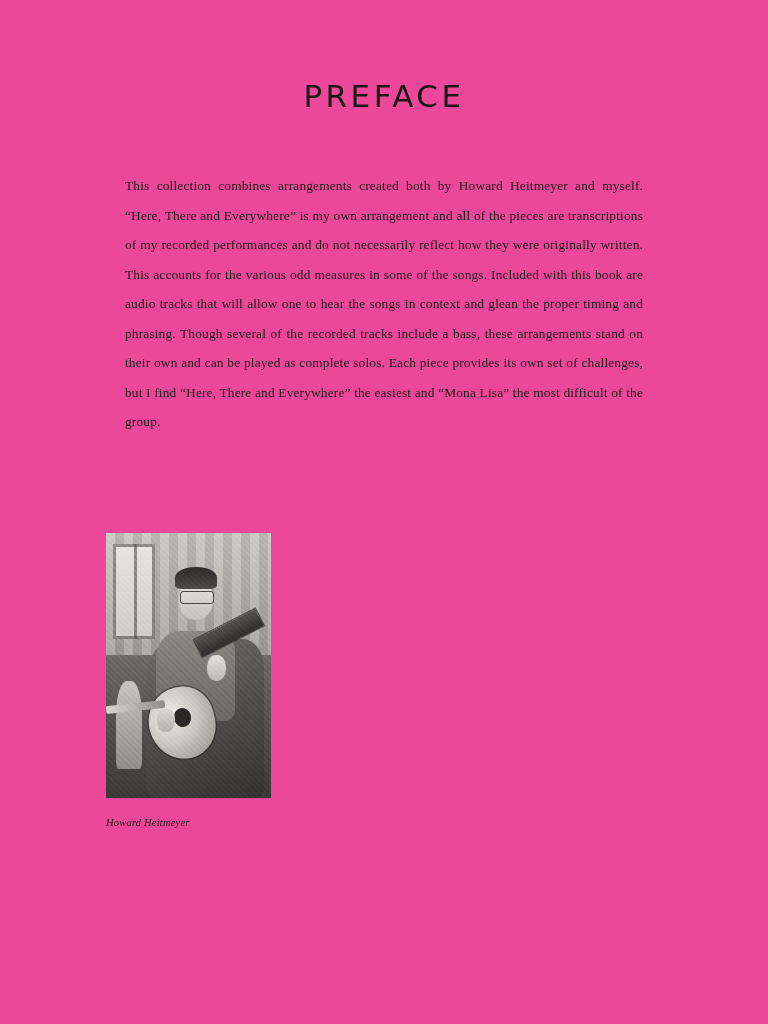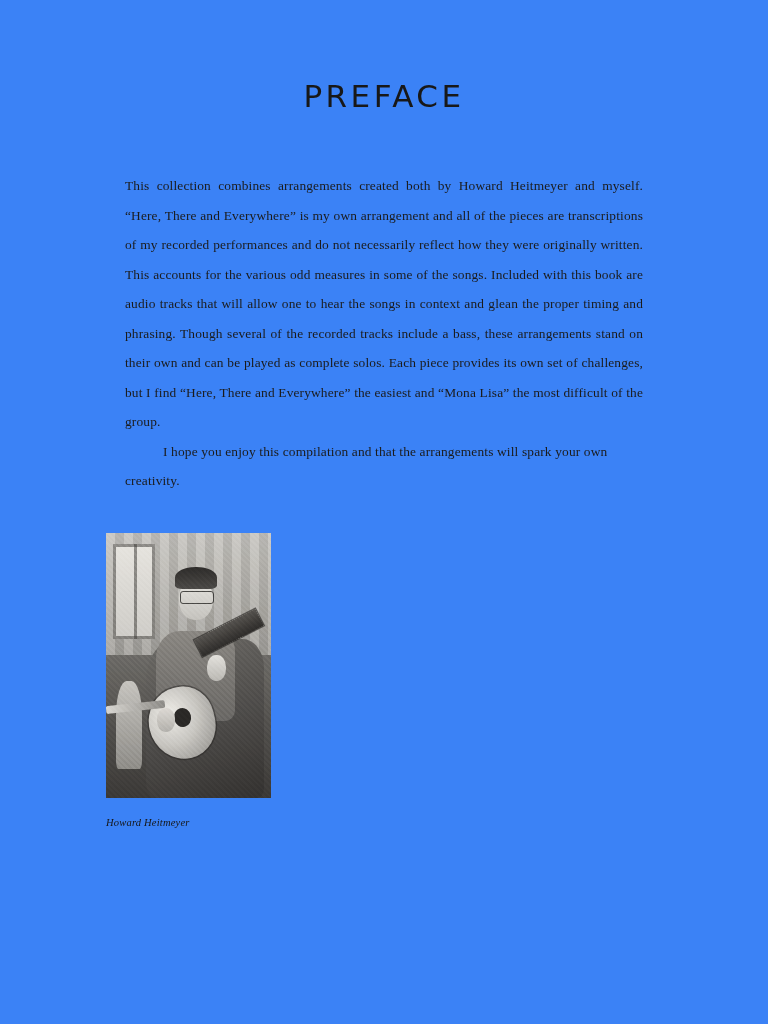--- a/index.html
+++ b/index.html
@@ -11,21 +11,21 @@
     width: 768px;
     height: 1024px;
     font-family: "Liberation Serif", serif;
     color: #1a1a1a;
     overflow: hidden;
   }
   .page {
     position: relative;
     width: 768px;
     height: 1024px;
-    background: #3b82f6;
+    background: #ec4899;
   }
 
   
   .page-title {
     position: absolute;
     top: 78px;
     left: 0;
     width: 768px;
     text-align: center;
     font-family: "DejaVu Sans", sans-serif;
@@ -289,21 +289,20 @@
 </style>
 </head>
 <body>
 
 <div class="page">
 
   <div class="page-title">PREFACE</div>
 
   <div class="body-block">
     <p>This collection combines arrangements created both by Howard Heitmeyer and myself. “Here, There and Everywhere” is my own arrangement and all of the pieces are transcriptions of my recorded performances and do not necessarily reflect how they were originally written. This accounts for the various odd measures in some of the songs.  Included with this book are audio tracks that will allow one to hear the songs in context and glean the proper timing and phrasing. Though several of the recorded tracks include a bass, these arrangements stand on their own and can be played as complete solos.  Each piece provides its own set of challenges, but I find “Here, There and Everywhere” the easiest and “Mona Lisa” the most difficult of the group.</p>
-    <p class="para-indent">I hope you enjoy this compilation and that the arrangements will spark your own creativity.</p>
   </div>
 
   <div class="photo-row">
 
     <div class="photo-item left">
       <div class="photo-frame">
         <div class="ph1-bg"></div>
         <div class="ph1-wall"></div>
         <div class="ph1-window"></div>
         <div class="ph1-floor"></div>

